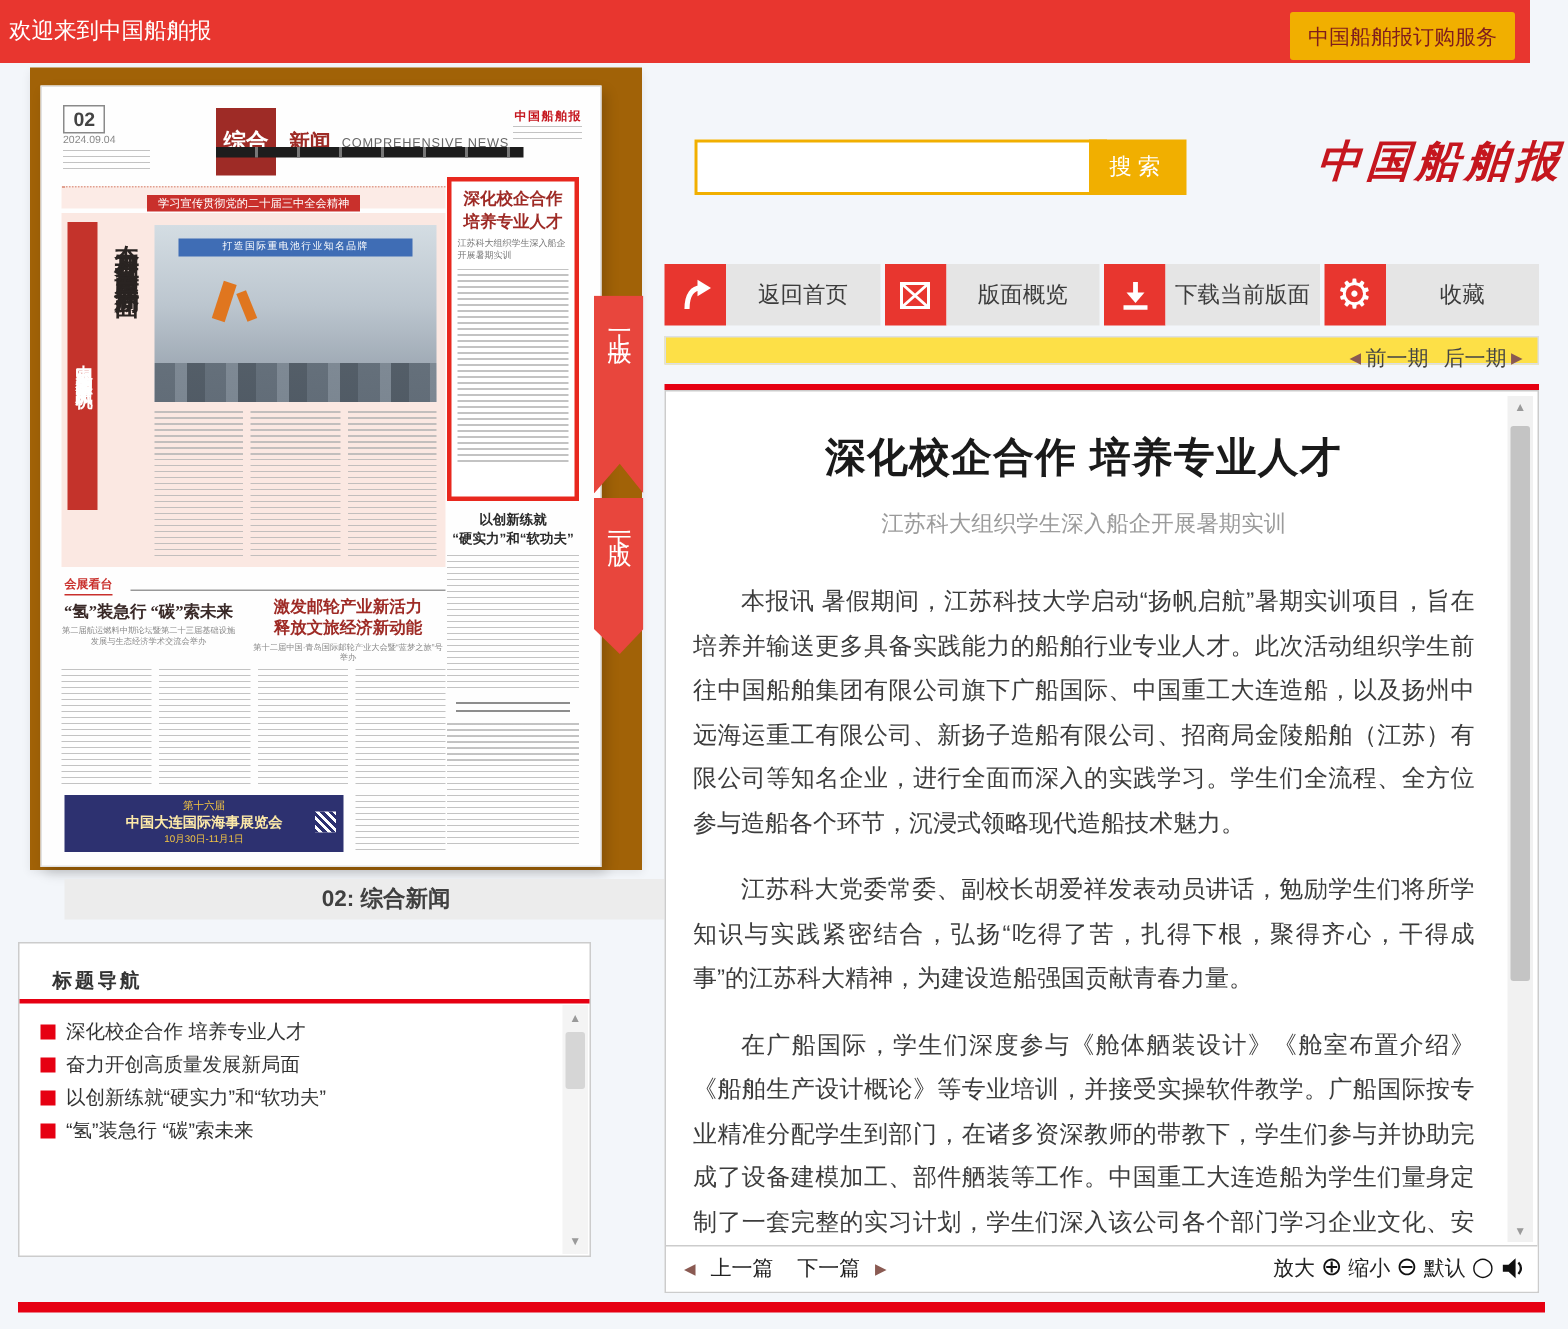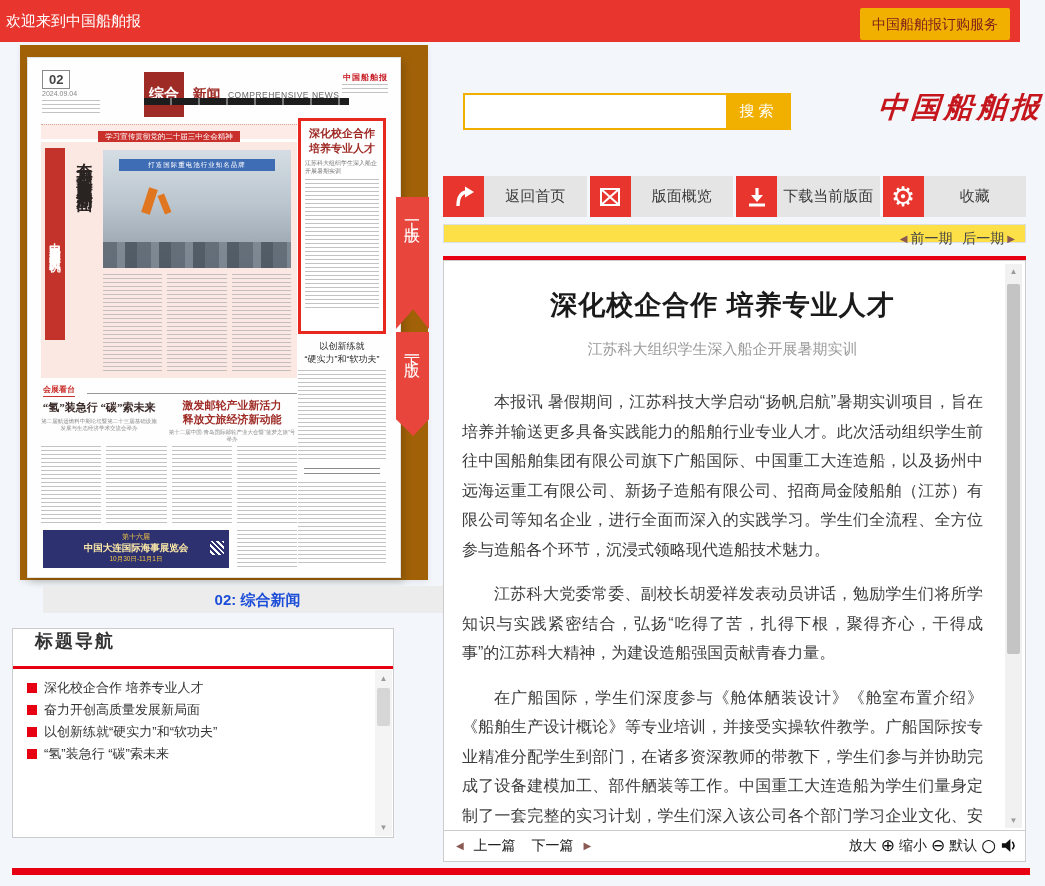--- a/index.html
+++ b/index.html
@@ -50,21 +50,21 @@
   #robot2{left:58px;top:44px;width:7px;height:20px;transform:rotate(-22deg);}
   #machinery{position:absolute;left:0;bottom:0;width:100%;height:26px;background:repeating-linear-gradient(to right,#5a6570 0 14px,#78838e 14px 22px,#46505a 22px 34px);opacity:.85;}
   #p-main-cols{position:absolute;left:62px;top:132px;right:6px;bottom:6px;}
   #p-main-cols .cols{height:100%;}
 
   
   #p-red-box{position:absolute;left:270px;top:60px;width:88px;height:216px;border:3px solid #e8281e;background:#fff;box-sizing:border-box;padding:5px 4px;}
   #p-red-box .t{color:#9e2b26;font-weight:bold;font-size:11px;line-height:15px;text-align:center;}
   #p-red-box .s{color:#777;font-size:6px;line-height:8px;margin-top:3px;}
   #p-red-box .fl{margin-top:4px;height:130px;}
-  #p-art2{position:absolute;left:270px;top:282px;width:88px;text-align:center;color:#2a2a2a;font-weight:normal;font-size:9px;line-height:13px;}
+  #p-art2{position:absolute;left:270px;top:282px;width:88px;text-align:center;color:#2a2a2a;font-weight:bold;font-size:9px;line-height:13px;}
   #p-rc-lines1{position:absolute;left:270px;top:312px;width:88px;height:92px;}
   #p-rc-head{position:absolute;left:276px;top:410px;width:76px;height:8px;}
   #p-rc-lines2{position:absolute;left:270px;top:424px;width:88px;height:84px;}
 
   
   #p-expo{position:absolute;left:13px;top:326px;width:256px;height:184px;}
   #p-expo-label{position:absolute;left:2px;top:0;color:#c9302c;font-size:8px;font-weight:bold;border-bottom:1px solid #c9302c;padding-bottom:1px;}
   #p-expo-rule{position:absolute;left:46px;top:9px;right:0;height:1px;background:#999;}
   #p-expo1{position:absolute;left:0;top:16px;width:116px;text-align:center;}
   #p-expo1 .t{color:#3a2a28;font-weight:bold;font-size:11px;}
@@ -80,25 +80,25 @@
   #p-ad .qr{position:absolute;right:5px;top:11px;width:14px;height:14px;background:#fff;background-image:repeating-linear-gradient(45deg,#2d3170 0 2px,transparent 2px 4px);}
   #p-ad-side{position:absolute;left:196px;top:146px;width:60px;height:38px;}
 
   
   .ptab{position:absolute;width:33px;background:#e8463d;color:#fff;text-align:center;}
   .ptab .vtext{margin-top:12px;font-size:16px;letter-spacing:3px;line-height:33px;}
   #tab-prev{left:376px;top:152px;height:132px;clip-path:polygon(0 0,100% 0,100% 100%,52% 85%,0 100%);}
   #tab-next{left:376px;top:287px;height:104px;clip-path:polygon(0 0,100% 0,100% 84%,52% 100%,0 84%);}
 
   
-  #caption-bar{left:43px;top:586px;width:429px;height:27px;background:#ececec;text-align:center;line-height:27px;font-size:15px;font-weight:bold;color:#1d4ed8;}
+  #caption-bar{left:43px;top:586px;width:429px;height:27px;background:#ececec;text-align:center;line-height:27px;font-size:15px;font-weight:bold;color:#404040;}
 
   
   #nav-box{left:12px;top:628px;width:382px;height:210px;background:#fff;border:1px solid #ccc;box-sizing:border-box;}
-  #nav-title{position:absolute;left:22px;top:0;font-size:18px;font-weight:bold;color:#333;letter-spacing:2px;}
+  #nav-title{position:absolute;left:22px;top:16px;font-size:13px;font-weight:bold;color:#333;letter-spacing:2px;}
   #nav-rule{position:absolute;left:0;top:37px;width:100%;height:3px;background:#e60012;}
   #nav-list{position:absolute;left:14px;top:48px;right:30px;}
   .nav-item{display:flex;align-items:center;height:22px;font-size:13px;color:#333;cursor:pointer;white-space:nowrap;}
   .nav-item .bullet{width:10px;height:10px;background:#e60012;margin-right:7px;flex:0 0 auto;}
   #nav-scroll{position:absolute;right:1px;top:41px;bottom:1px;width:17px;background:#f4f4f4;}
   .scroll-arrow{position:absolute;left:0;width:100%;text-align:center;font-size:8px;color:#9a9a9a;cursor:pointer;}
   #nav-scroll .up{top:4px;}
   #nav-scroll .down{bottom:4px;}
   #nav-thumb{position:absolute;left:2px;top:18px;width:13px;height:38px;background:#d6d6d6;border-radius:2px;cursor:pointer;}
 

